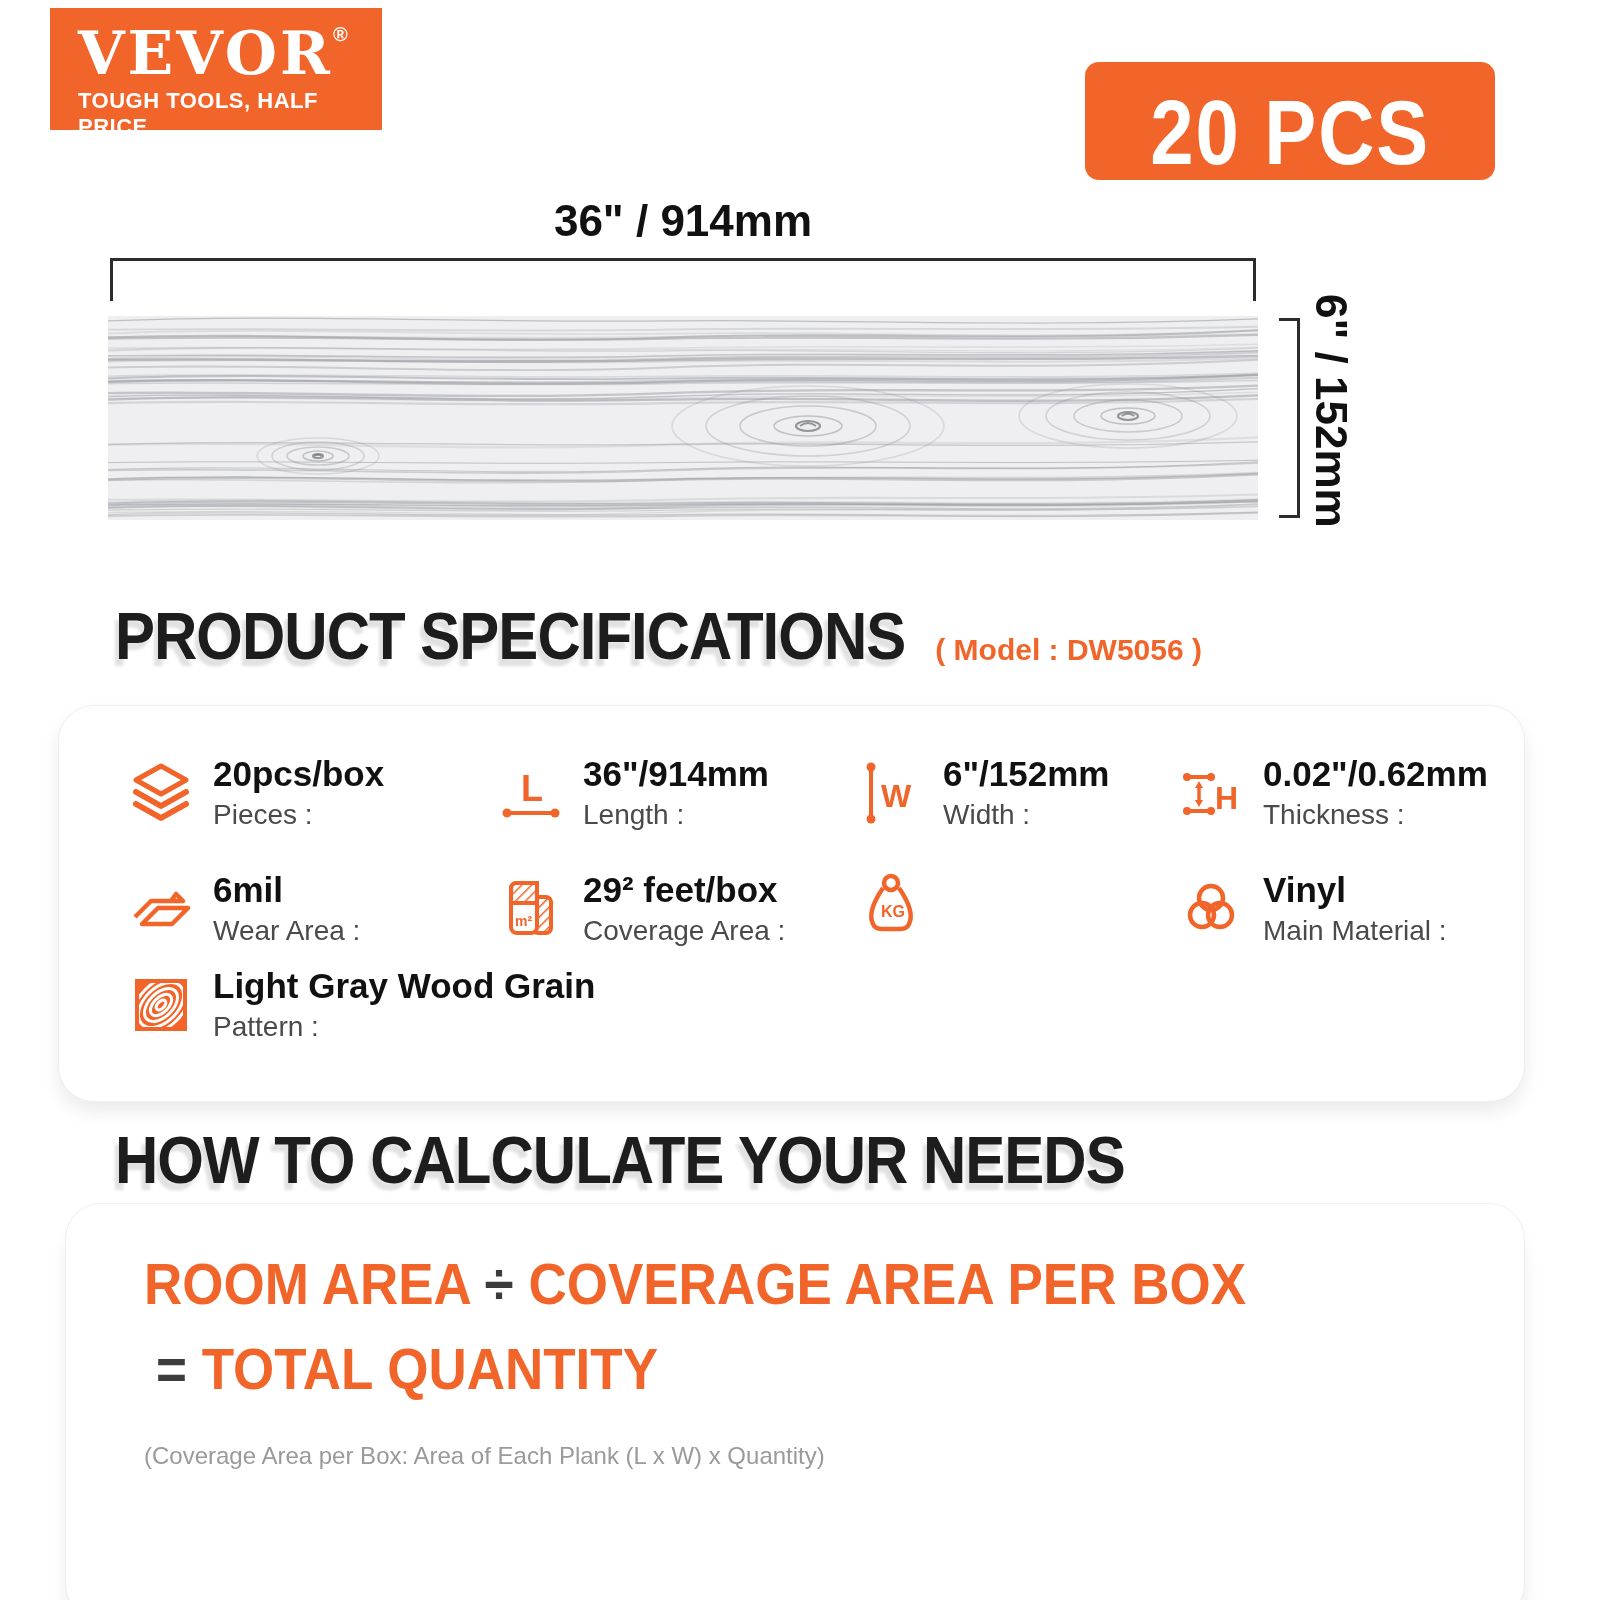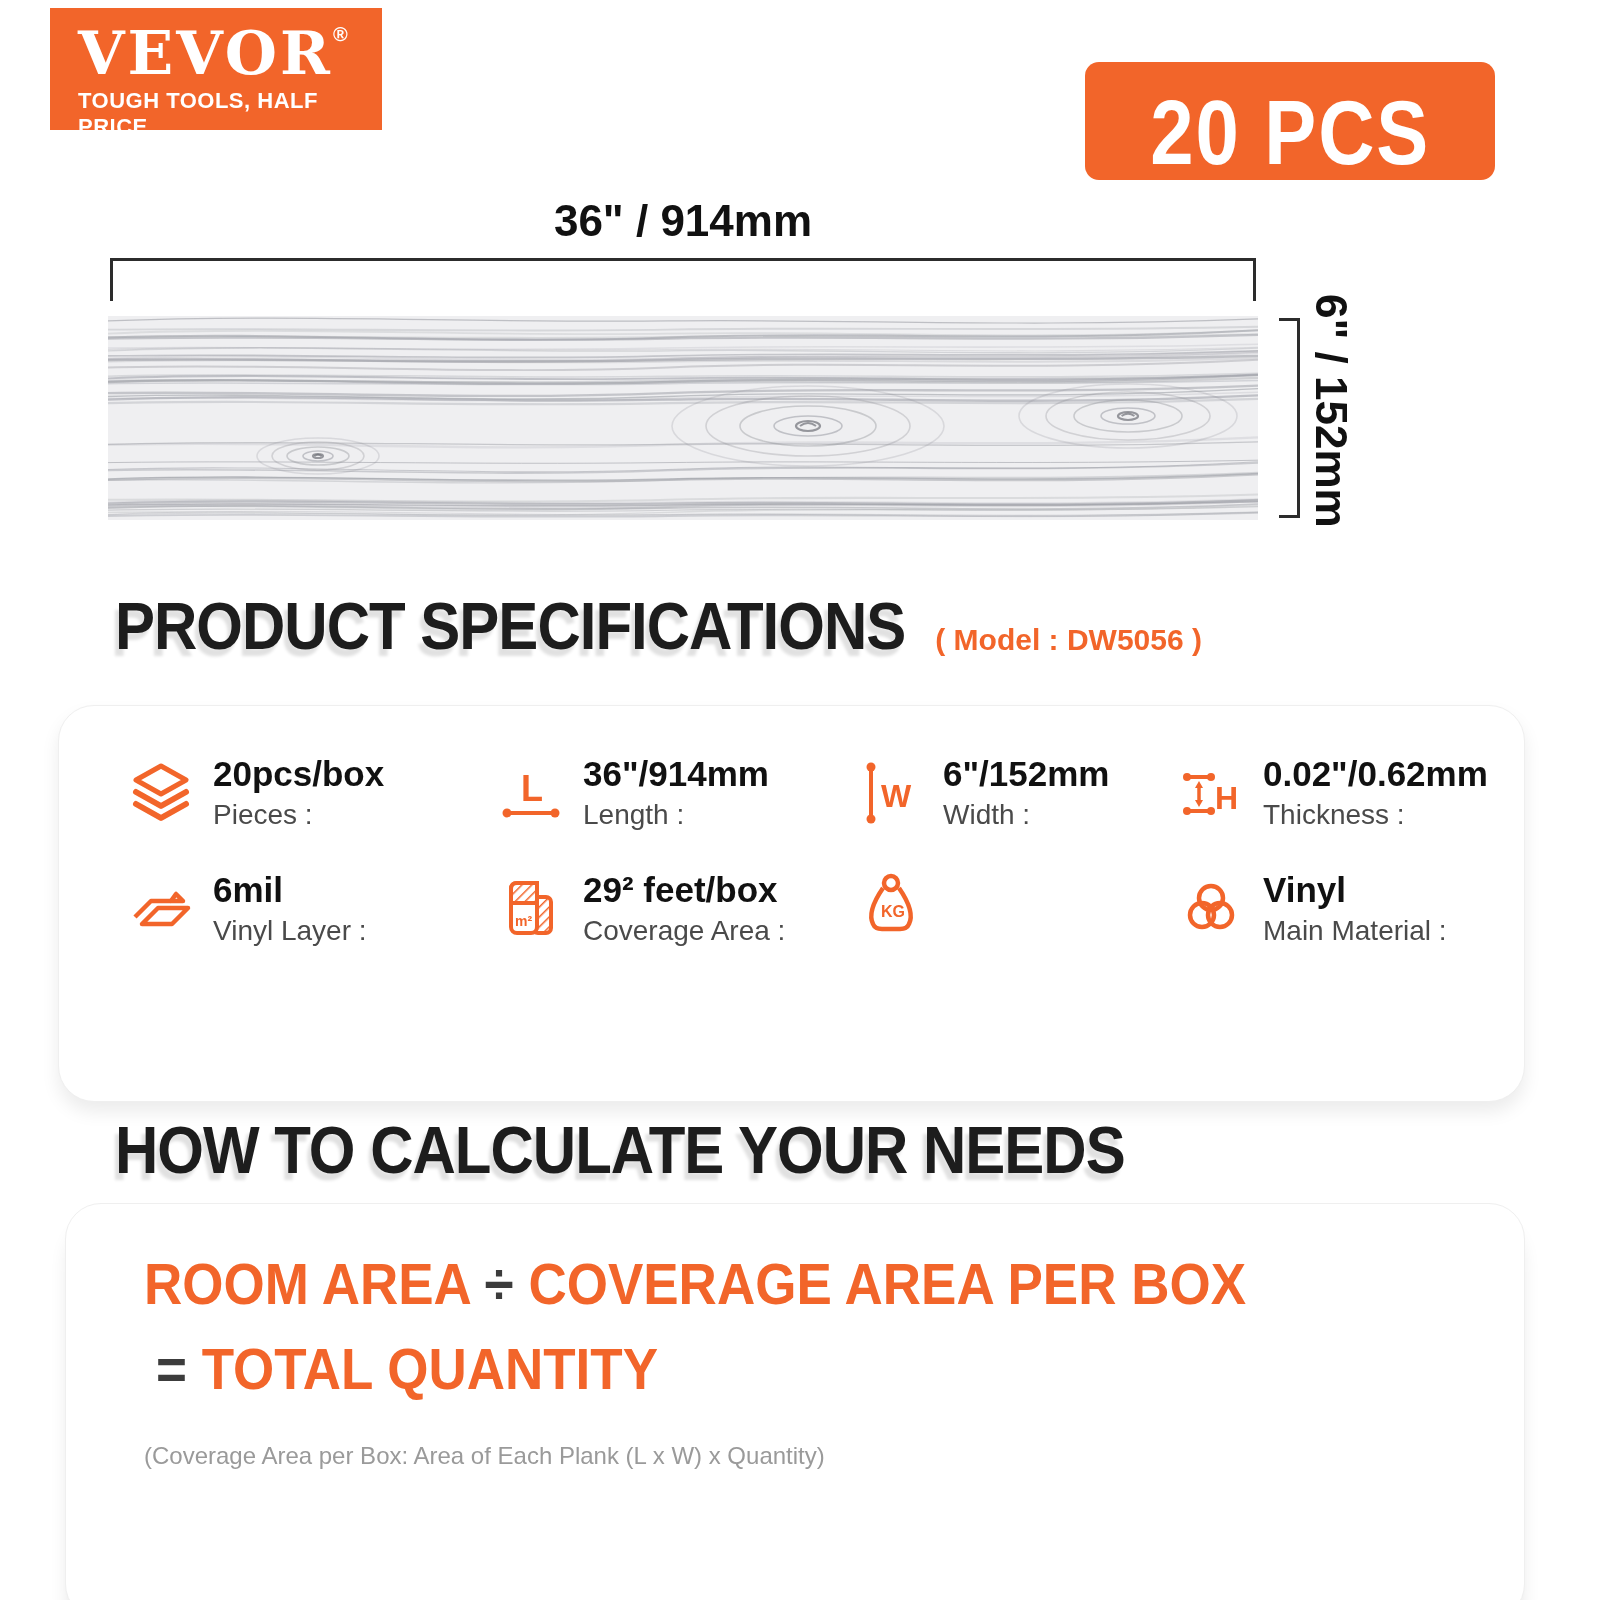--- a/index.html
+++ b/index.html
@@ -26,21 +26,21 @@
   .top-bracket::before,.top-bracket::after{ content:""; position:absolute; top:0; width:3px; height:40px; background:var(--dim); }
   .top-bracket::before{ left:0; } .top-bracket::after{ right:0; }
   .plank{ position:absolute; left:108px; top:316px; width:1150px; height:204px; }
   .right-bracket{ position:absolute; left:1282px; top:318px; width:18px; height:200px; border-right:3px solid var(--dim); }
   .right-bracket::before,.right-bracket::after{ content:""; position:absolute; right:0; width:18px; height:3px; background:var(--dim); }
   .right-bracket::before{ top:0; } .right-bracket::after{ bottom:0; }
   .width-label{ position:absolute; left:1306px; top:294px; height:250px; writing-mode:vertical-rl;
                 font-size:44px; font-weight:bold; color:#111; white-space:nowrap; }
 
   
-  .heading-row{ position:absolute; display:flex; align-items:flex-end; gap:30px; }
+  .heading-row{ position:absolute; display:flex; align-items:flex-end; gap:30px;margin-top:10px; }
   .heading-row h2{ font-size:60px; font-weight:800; letter-spacing:-1px; color:var(--ink); white-space:nowrap;
                    transform:scaleY(1.12); transform-origin:bottom left; text-shadow:-4px 6px 3px rgba(0,0,0,0.12); }
   .heading-row .model{ font-size:30px; font-weight:bold; color:var(--accent); padding-bottom:8px; white-space:nowrap; }
   #specs-heading{ left:115px; top:596px; }
   #calc-heading{ left:115px; top:1120px; }
 
   
   .card{ position:absolute; background:#fff; border:1px solid #efefef; border-radius:36px; }
   #card-specs{ left:58px; top:705px; width:1467px; height:397px; box-shadow:0 10px 18px rgba(0,0,0,0.08); }
   #card-calc{ left:65px; top:1203px; width:1460px; height:417px; box-shadow:0 20px 22px -8px rgba(0,0,0,0.16); }
@@ -217,21 +217,21 @@
   </div>
 
   <div class="spec-item r2 c1">
     <svg class="icon" viewBox="0 0 64 64">
       <path d="M13 47 L29 31 L59 31 L43 47 Z" fill="none" stroke="#F2652A" stroke-width="4.5" stroke-linejoin="round"></path>
       <path d="M6 40 L22 24 L42 24" fill="none" stroke="#F2652A" stroke-width="4.5" stroke-linejoin="round"></path>
       <path d="M42 24 L54 24 L47 17 Z" fill="none" stroke="#F2652A" stroke-width="4.5" stroke-linejoin="round"></path>
     </svg>
     <div>
         <div class="value">6mil</div>
-         <div class="label">Vinyl Layer :</div>
+         <div class="label">Wear Area :</div>
       </div>
   </div>
 
   <div class="spec-item r2 c2">
     <svg class="icon" viewBox="0 0 64 64">
       <defs>
         <pattern id="hatch" width="7" height="7" patternTransform="rotate(45)" patternUnits="userSpaceOnUse">
           <rect width="7" height="7" fill="#fff"></rect>
             <line x1="0" y1="0" x2="0" y2="7" stroke="#F2652A" stroke-width="3"></line>
         </pattern>
@@ -260,20 +260,37 @@
       <circle cx="32" cy="21" r="12" fill="none" stroke="#F2652A" stroke-width="4.5"></circle>
       <circle cx="23" cy="38" r="12" fill="none" stroke="#F2652A" stroke-width="4.5"></circle>
       <circle cx="41" cy="38" r="12" fill="none" stroke="#F2652A" stroke-width="4.5"></circle>
     </svg>
     <div>
         <div class="value">Vinyl</div>
          <div class="label">Main Material :</div>
       </div>
   </div>
 
+  <div class="spec-item r3 c1">
+    <svg class="icon" viewBox="0 0 64 64">
+      <rect x="8" y="8" width="48" height="48" fill="#F2652A"></rect>
+      <g transform="rotate(-45 32 32)" stroke="#fff" fill="none">
+        <ellipse cx="32" cy="32" rx="6" ry="3.5" stroke-width="3"></ellipse>
+        <ellipse cx="32" cy="32" rx="13" ry="7.5" stroke-width="3"></ellipse>
+        <ellipse cx="32" cy="32" rx="20" ry="12" stroke-width="3"></ellipse>
+        <ellipse cx="32" cy="32" rx="27" ry="17" stroke-width="3"></ellipse>
+        <ellipse cx="32" cy="32" rx="34" ry="22" stroke-width="3"></ellipse>
+      </g>
+      <rect x="8" y="8" width="48" height="48" fill="none" stroke="#F2652A" stroke-width="4"></rect>
+    </svg>
+    <div>
+        <div class="value">Light Gray Wood Grain</div>
+         <div class="label">Pattern :</div>
+      </div>
+  </div>
 </div>
 
 <div class="heading-row" id="calc-heading">
   <h2>HOW TO CALCULATE YOUR NEEDS</h2>
 </div>
 
 <div class="card" id="card-calc">
   <div class="calc-body">
     <div class="formula">
       <span>ROOM AREA</span>

